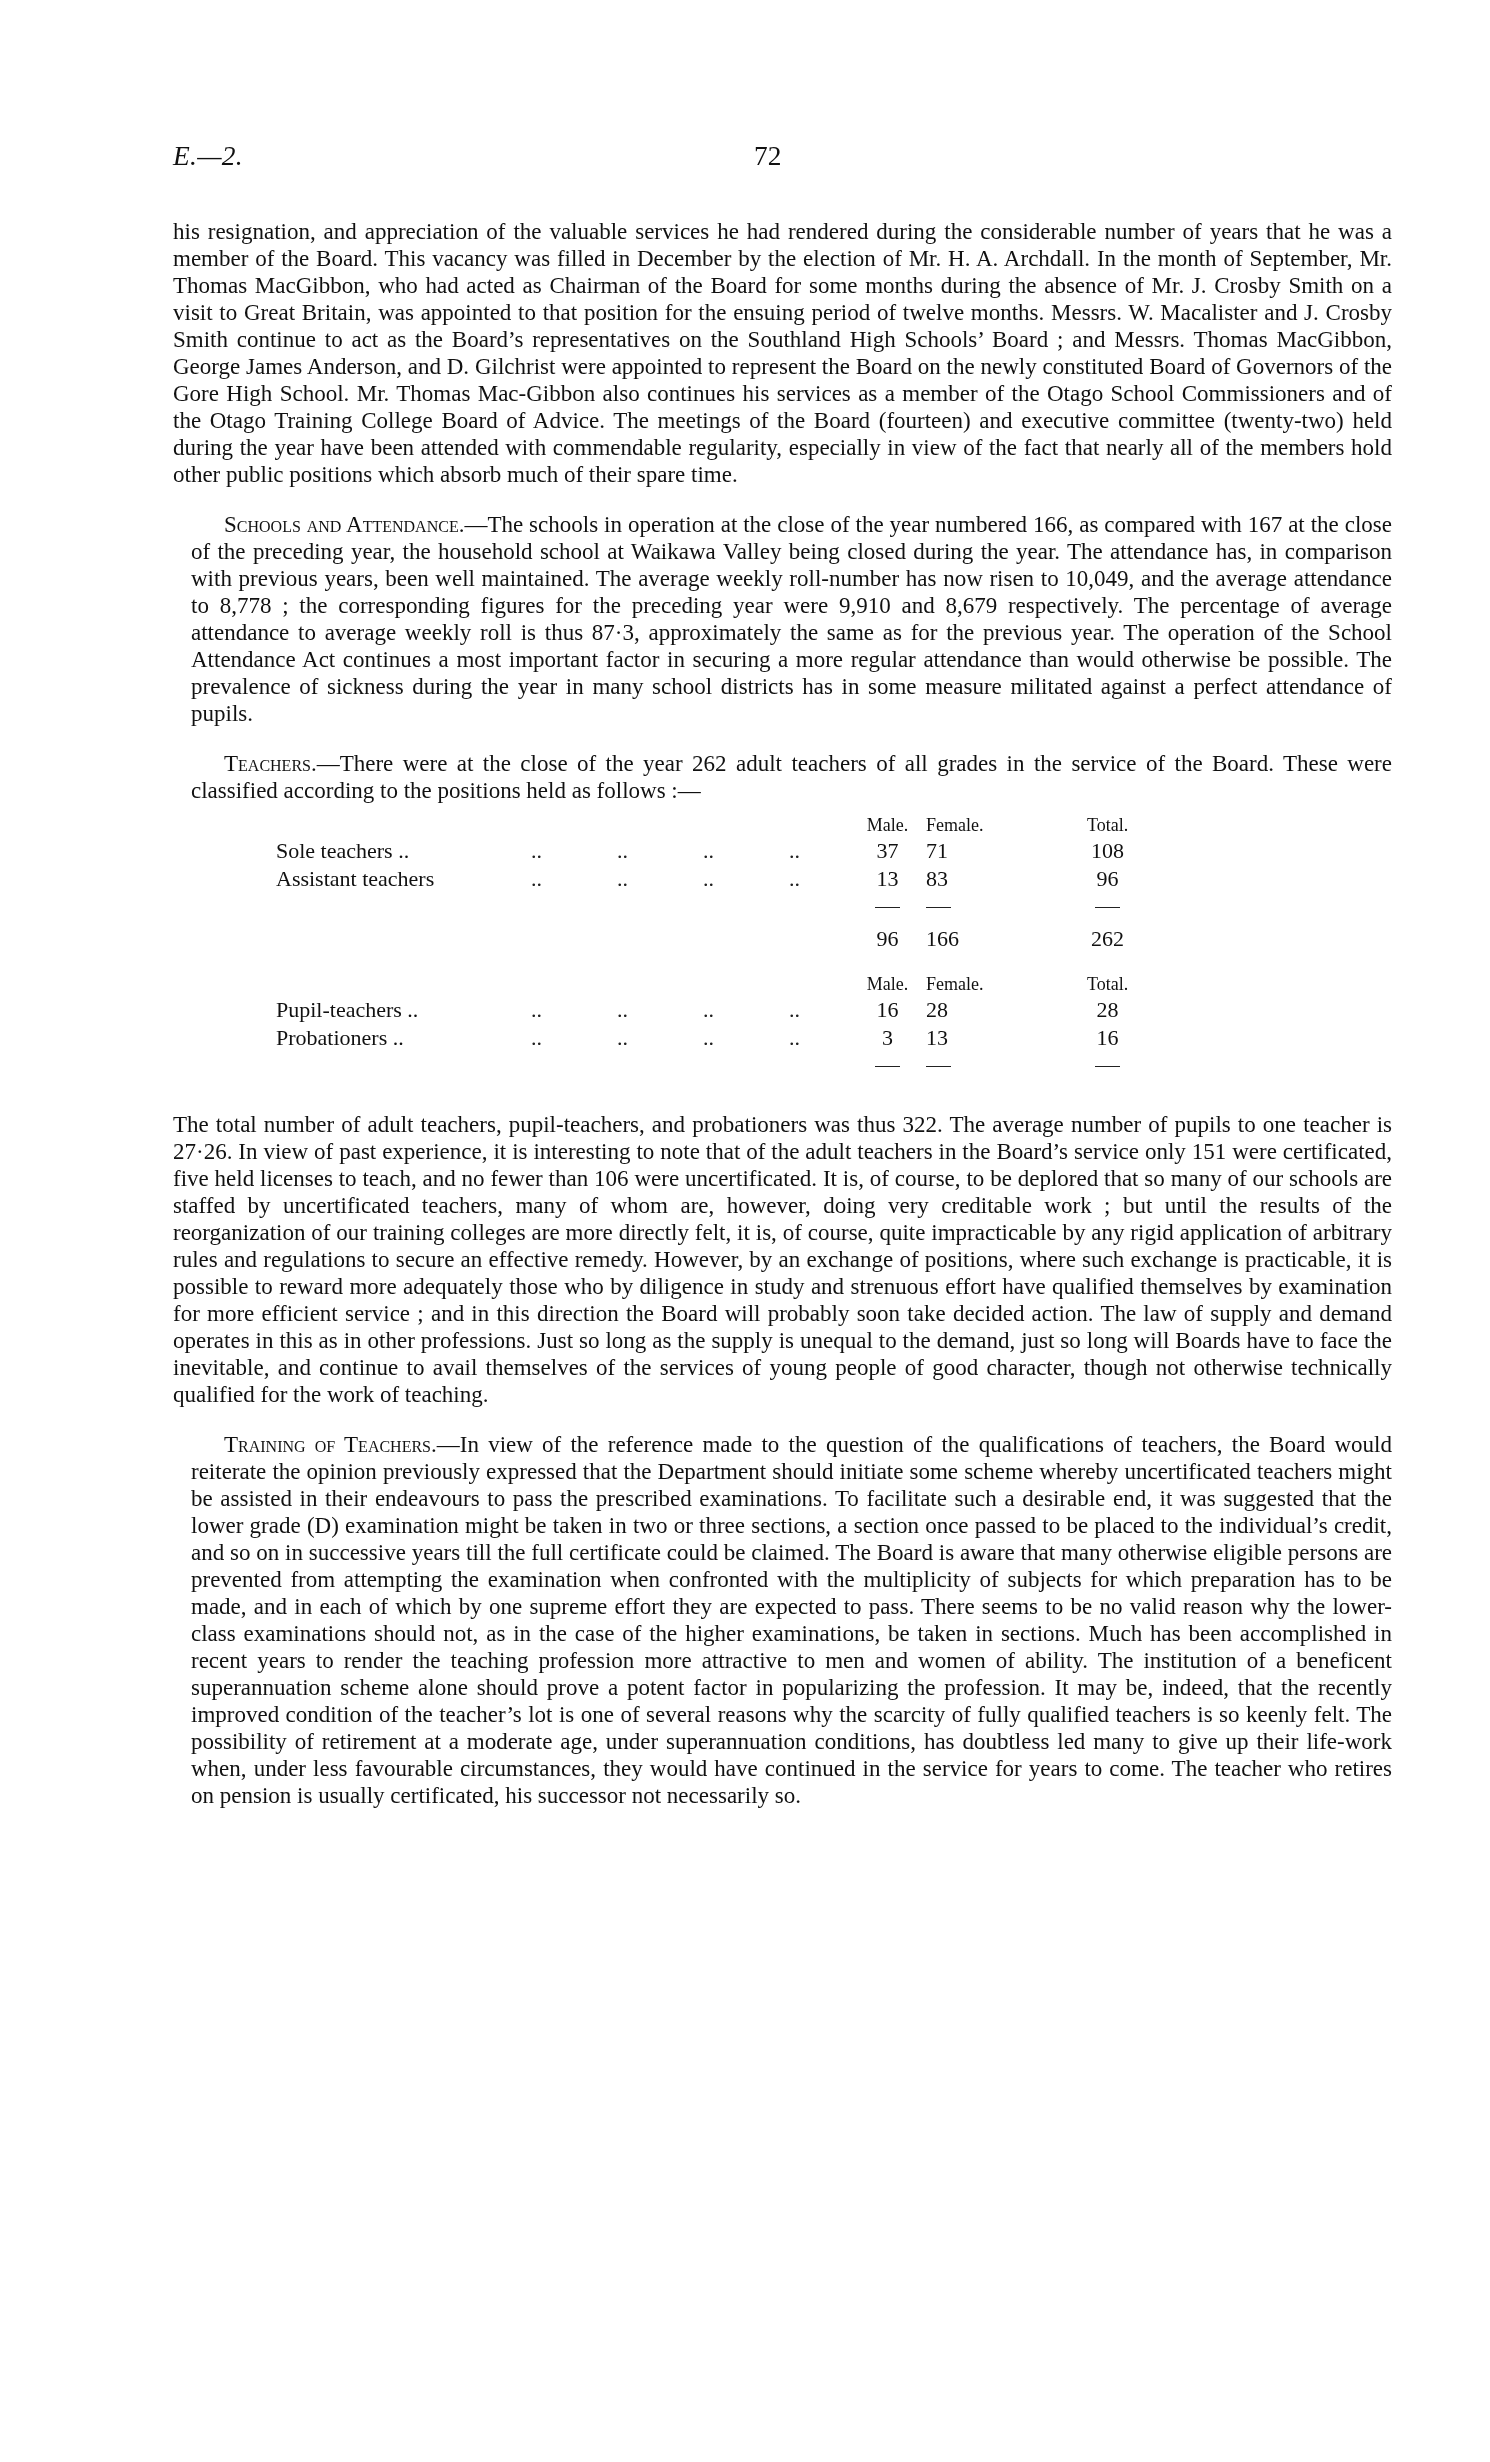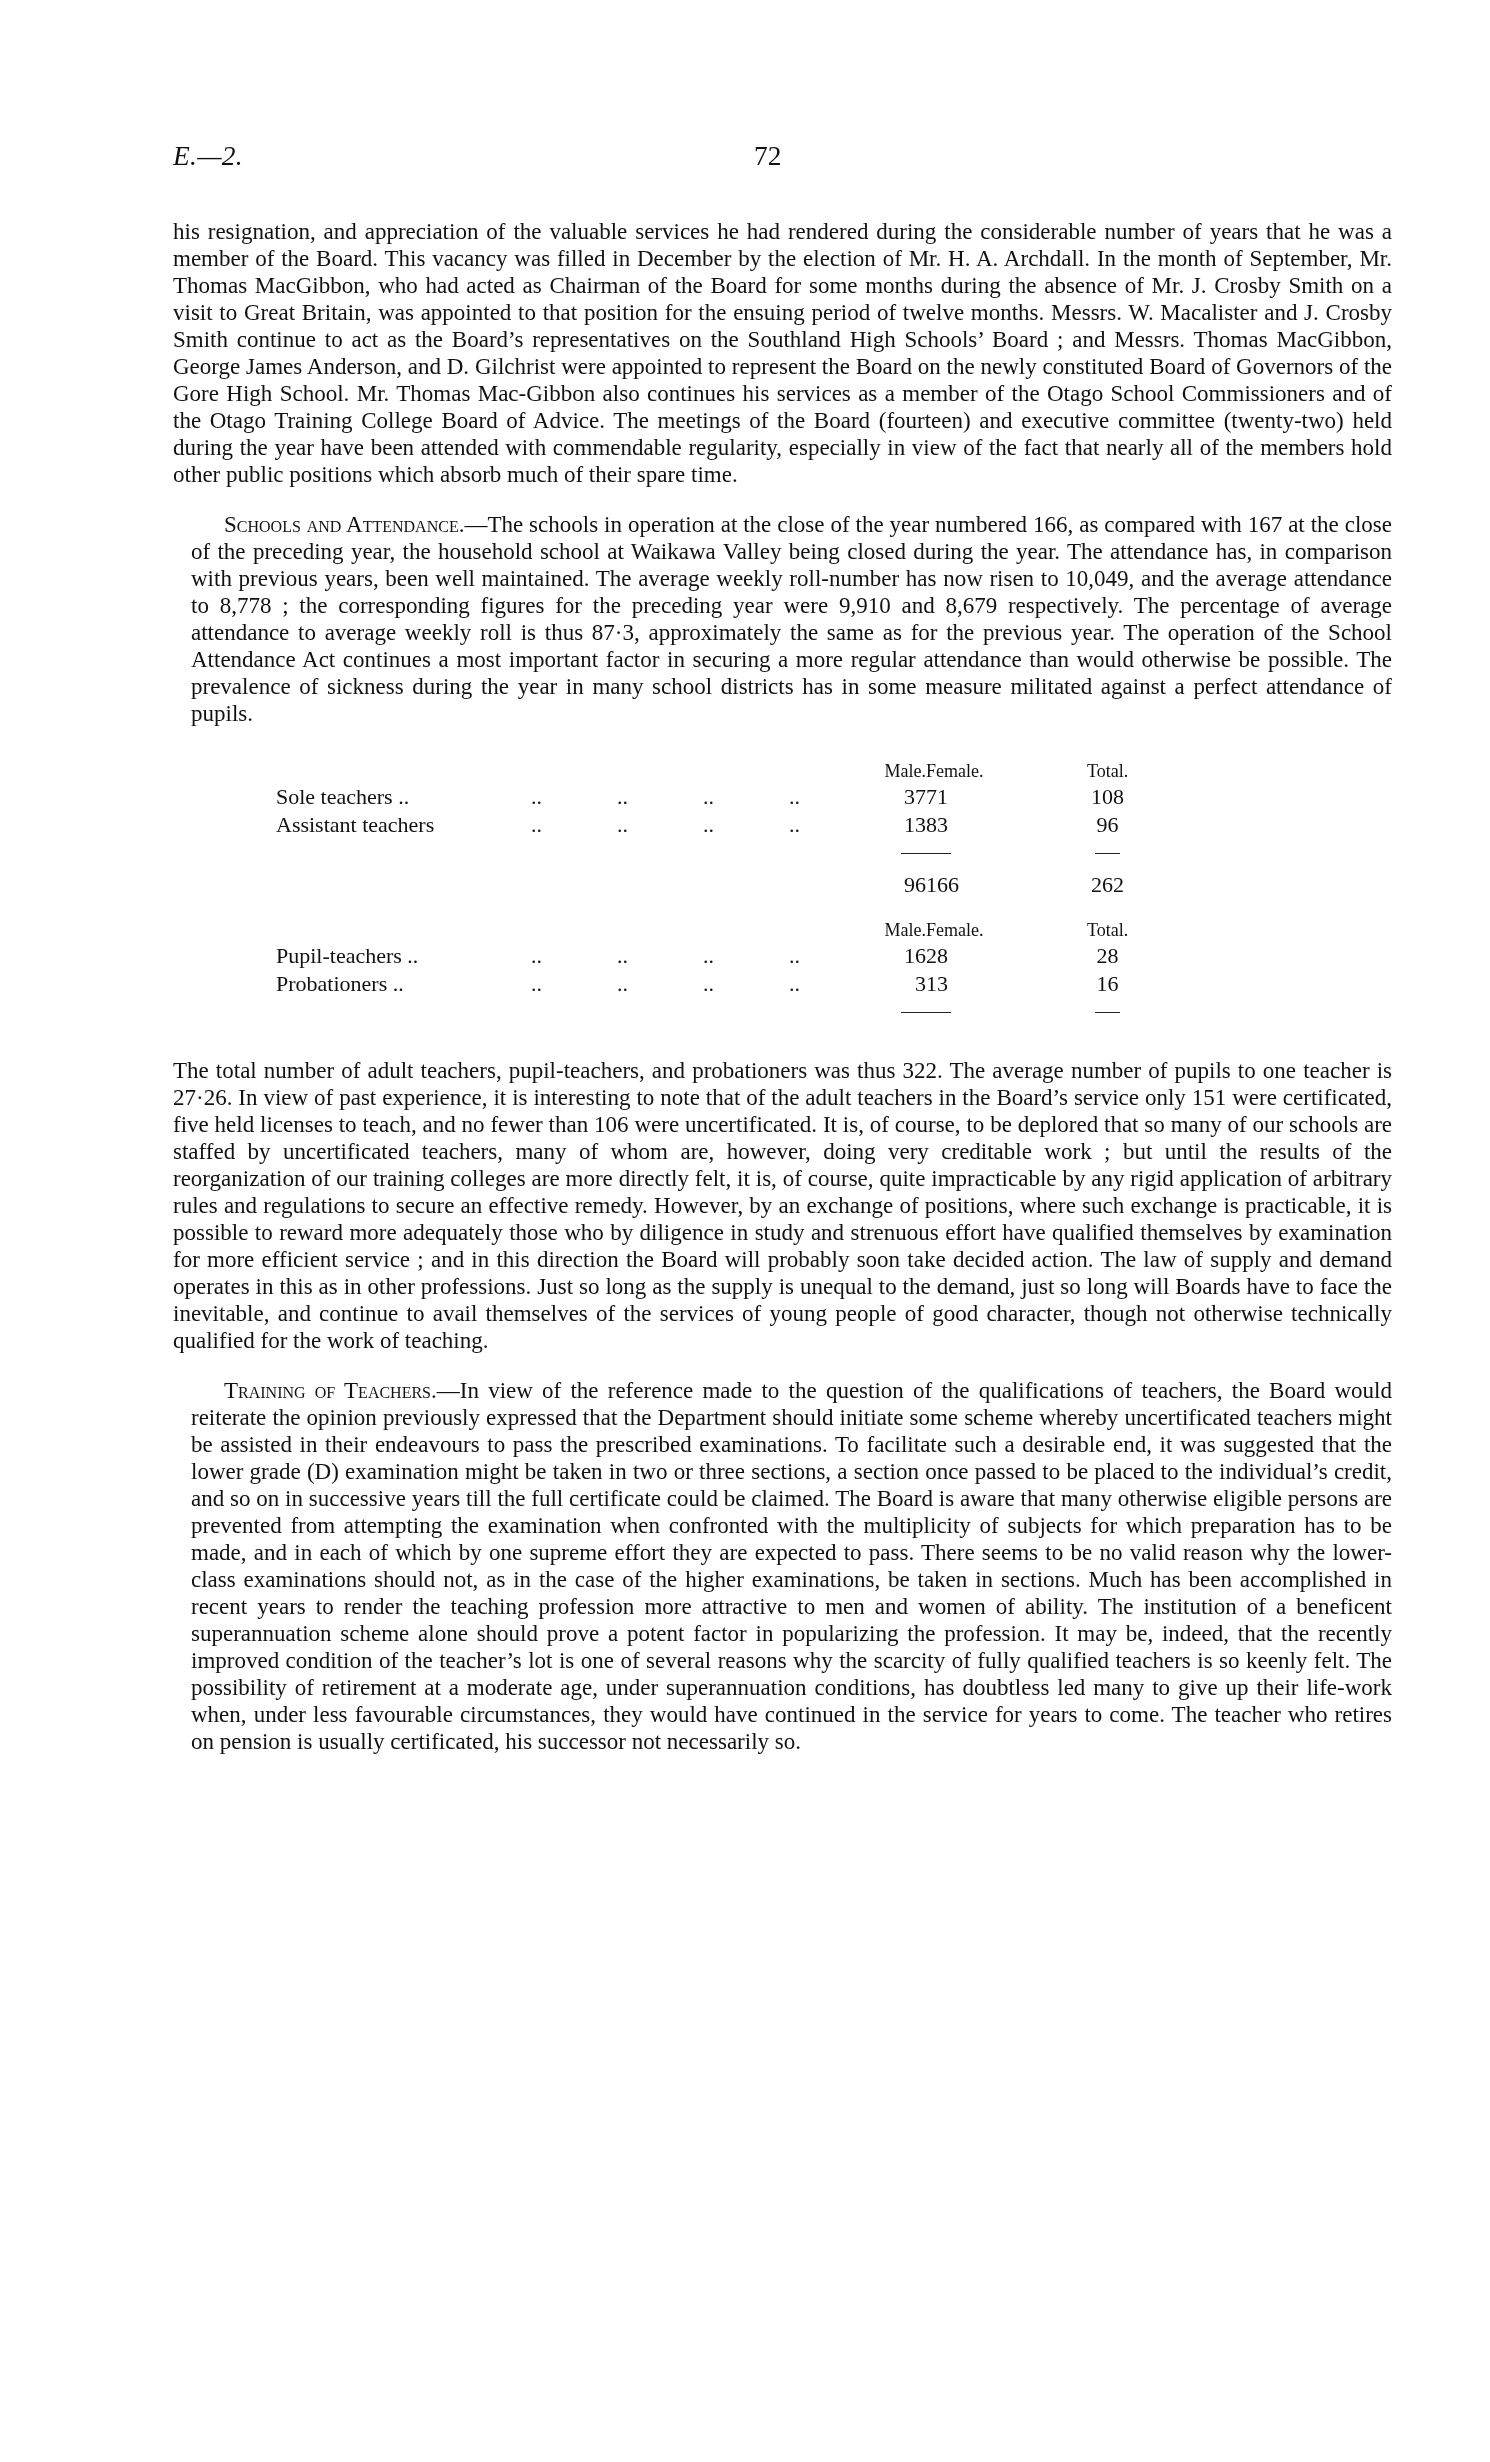--- a/index.html
+++ b/index.html
@@ -19,21 +19,21 @@
   }
   p.indent { text-indent: 33px; margin-left: 18px; }
   .gap { height: 23px; }
   .sc { font-variant: small-caps; }
   table.stats { border-collapse: collapse; font-size: 22px; margin-left: 103px; }
   table.stats td { padding: 0; height: 28px; vertical-align: bottom; }
   td.lbl { width: 255px; }
   td.dots { width: 86px; text-align: left; color: #222; }
   td.dots.last { width: 56px; }
   td.num { text-align: left; width: 134px; }
-  td.num.m { width: 77px; text-align: right; padding-left: 4.1px; }
+  td.num.m { width: 77px; text-align: center; padding-left: 4.1px; }
   td.num.f { width: 144px; }
   td.num.t { width: 75px; text-align: center; }
   tr.colhead td { font-size: 18px; height: 22px; }
   tr.rule td.num span { display: inline-block; width: 25px; border-top: 1.4px solid #222; height: 0; vertical-align: middle; }
   tr.rule td { height: 27.4px; }
   tr.total td { height: 33px; }
 </style>
 </head>
 <body>
 
@@ -47,20 +47,21 @@
   <div class="body">
 
     <p>his resignation, and appreciation of the valuable services he had rendered during the considerable number of years that he was a member of the Board. This vacancy was filled in December by the election of Mr. H. A. Archdall. In the month of September, Mr. Thomas MacGibbon, who had acted as Chairman of the Board for some months during the absence of Mr. J. Crosby Smith on a visit to Great Britain, was appointed to that position for the ensuing period of twelve months. Messrs. W. Macalister and J. Crosby Smith continue to act as the Board’s representatives on the Southland High Schools’ Board ; and Messrs. Thomas MacGibbon, George James Anderson, and D. Gilchrist were appointed to represent the Board on the newly constituted Board of Governors of the Gore High School. Mr. Thomas Mac-Gibbon also continues his services as a member of the Otago School Commissioners and of the Otago Training College Board of Advice. The meetings of the Board (fourteen) and executive committee (twenty-two) held during the year have been attended with commendable regularity, especially in view of the fact that nearly all of the members hold other public positions which absorb much of their spare time.</p>
 
     <div class="gap"></div>
 
     <p class="indent"><span class="sc">Schools and Attendance.</span><span>—The schools in operation at the close of the year numbered 166, as compared with 167 at the close of the preceding year, the household school at Waikawa Valley being closed during the year. The attendance has, in comparison with previous years, been well maintained. The average weekly roll-number has now risen to 10,049, and the average attendance to 8,778 ; the corresponding figures for the preceding year were 9,910 and 8,679 respectively. The percentage of average attendance to average weekly roll is thus 87·3, approximately the same as for the previous year. The operation of the School Attendance Act continues a most important factor in securing a more regular attendance than would otherwise be possible. The prevalence of sickness during the year in many school districts has in some measure militated against a perfect attendance of pupils.</span></p>
 
     <div class="gap"></div>
 
+    <p class="indent"><span class="sc">Teachers.</span><span>—There were at the close of the year 262 adult teachers of all grades in the service of the Board. These were classified according to the positions held as follows :—</span></p>
 
     <table class="stats" style="margin-top:9.6px;">
       <tbody>
           <tr class="colhead">
         <td class="lbl"></td>
             <td class="dots"></td>
             <td class="dots"></td>
             <td class="dots"></td>
             <td class="dots last"></td>
         <td class="num m">Male.</td>

